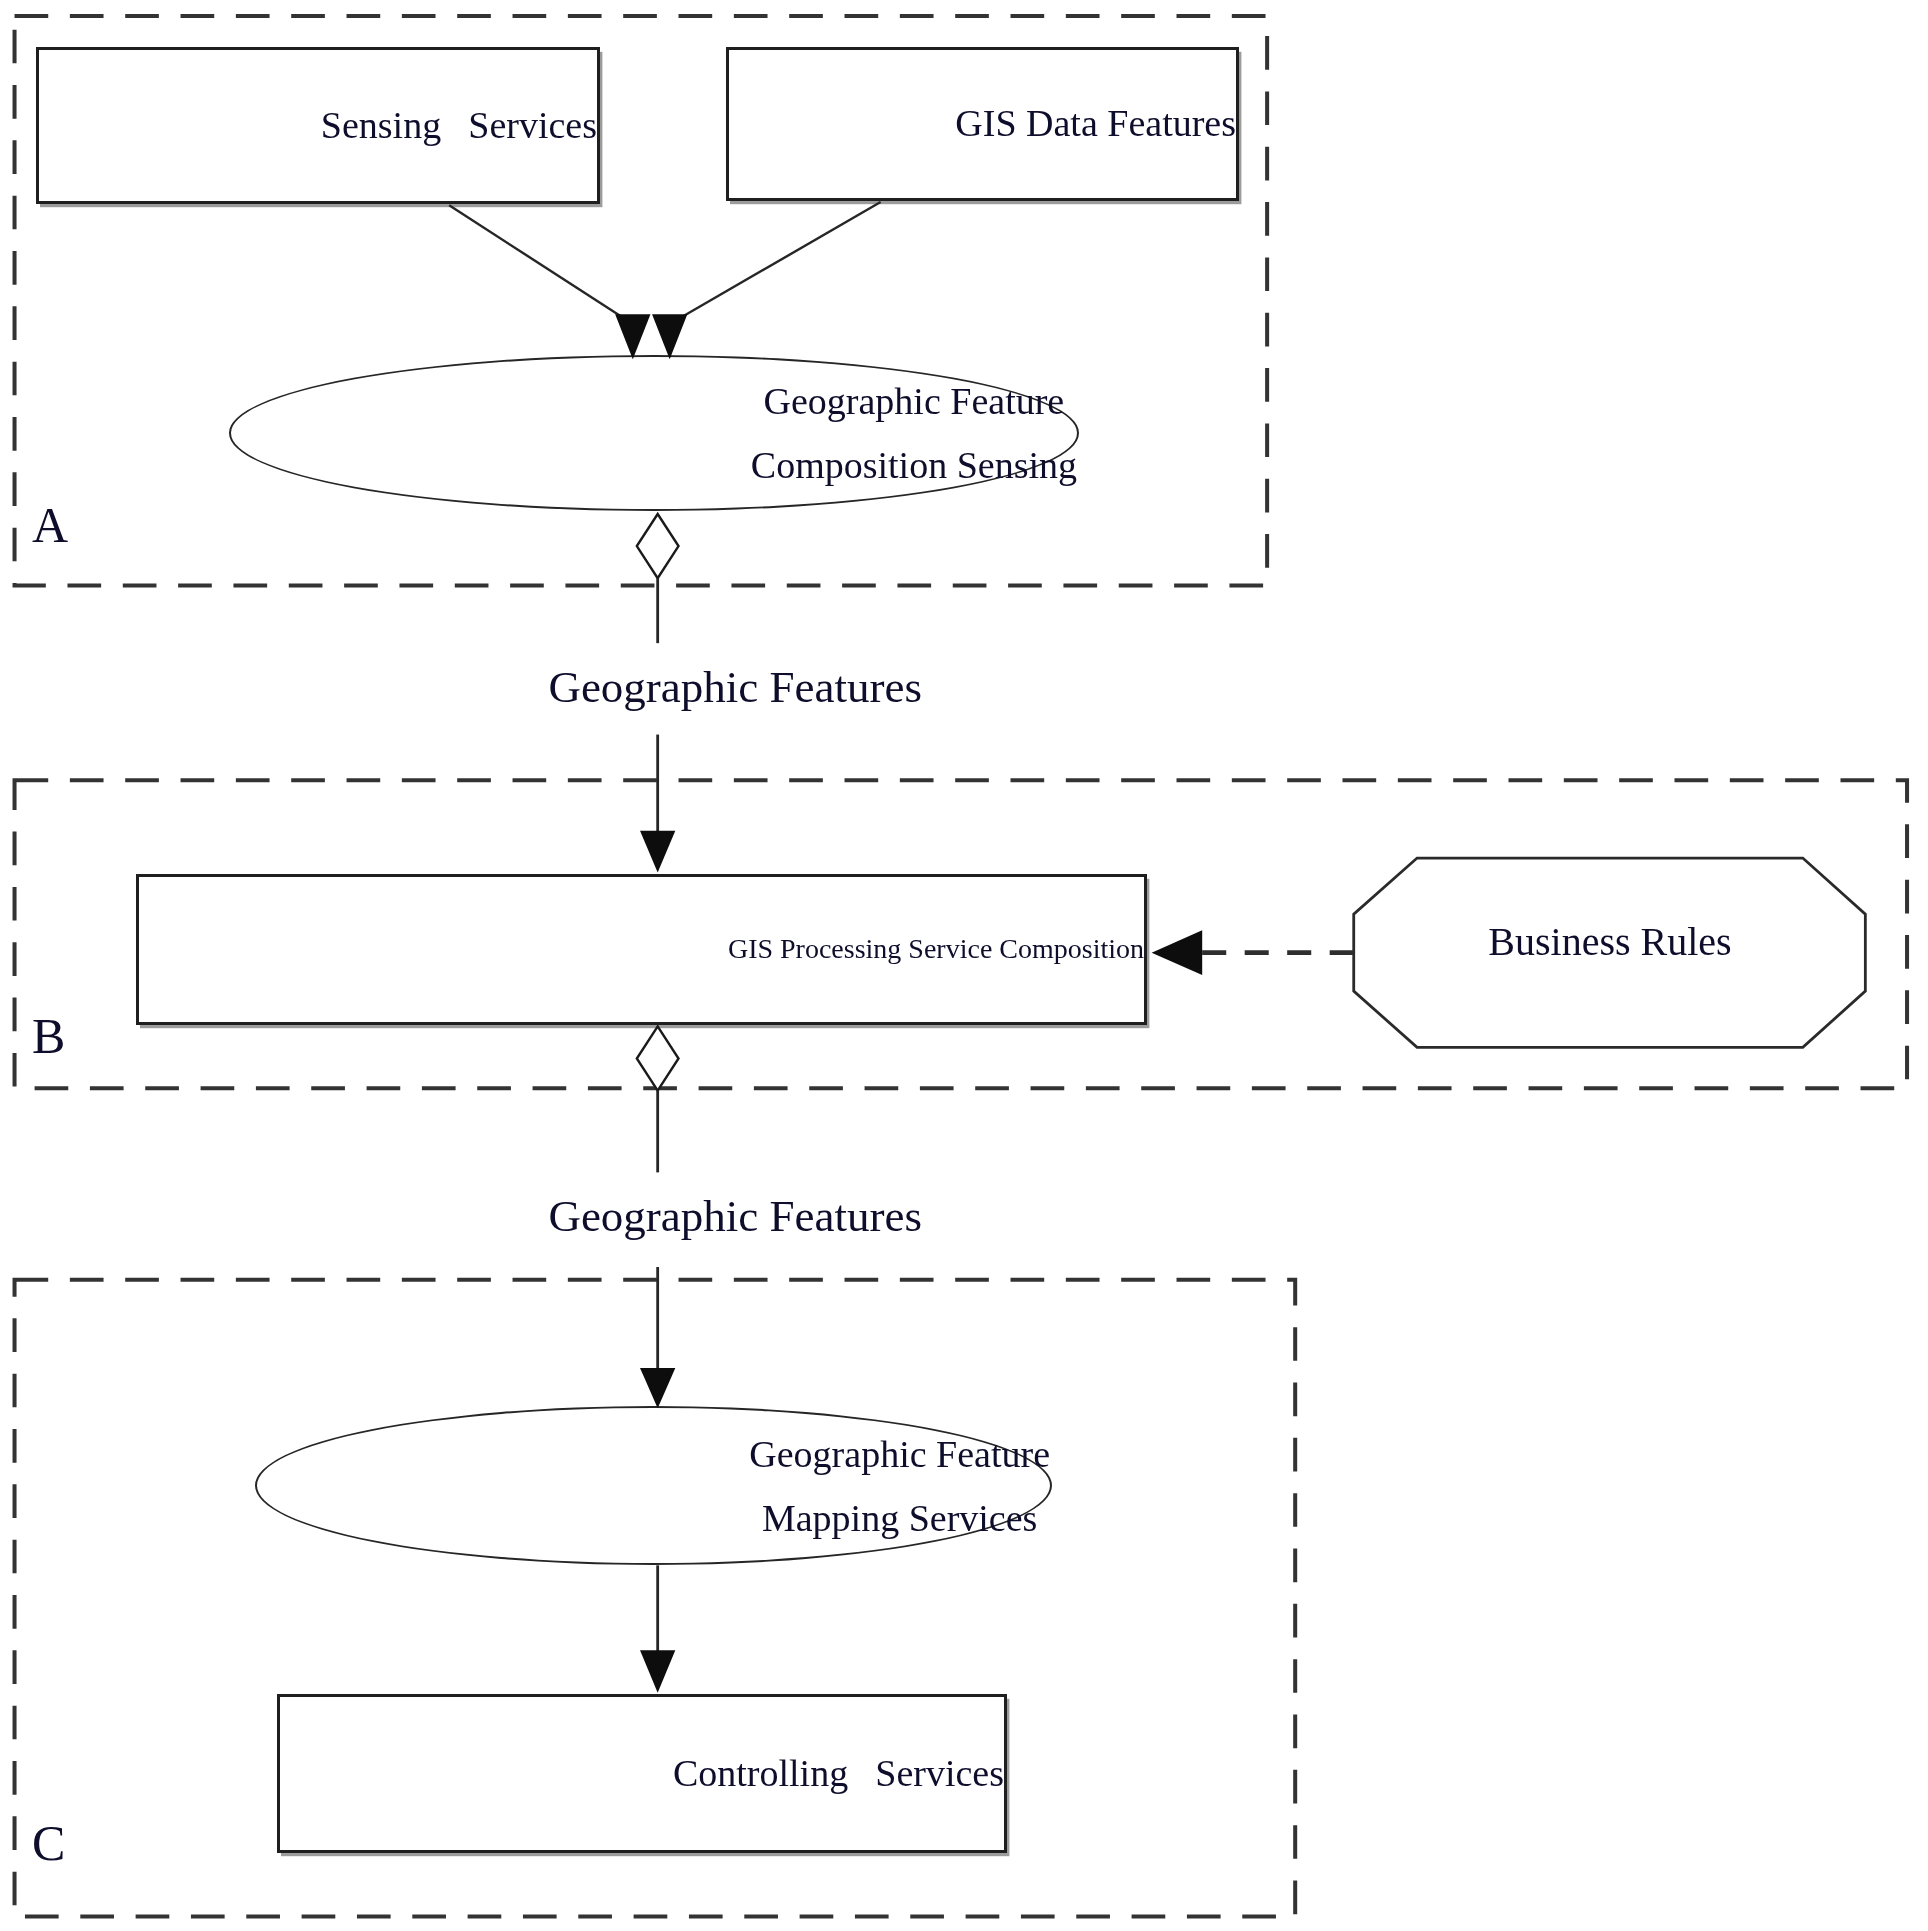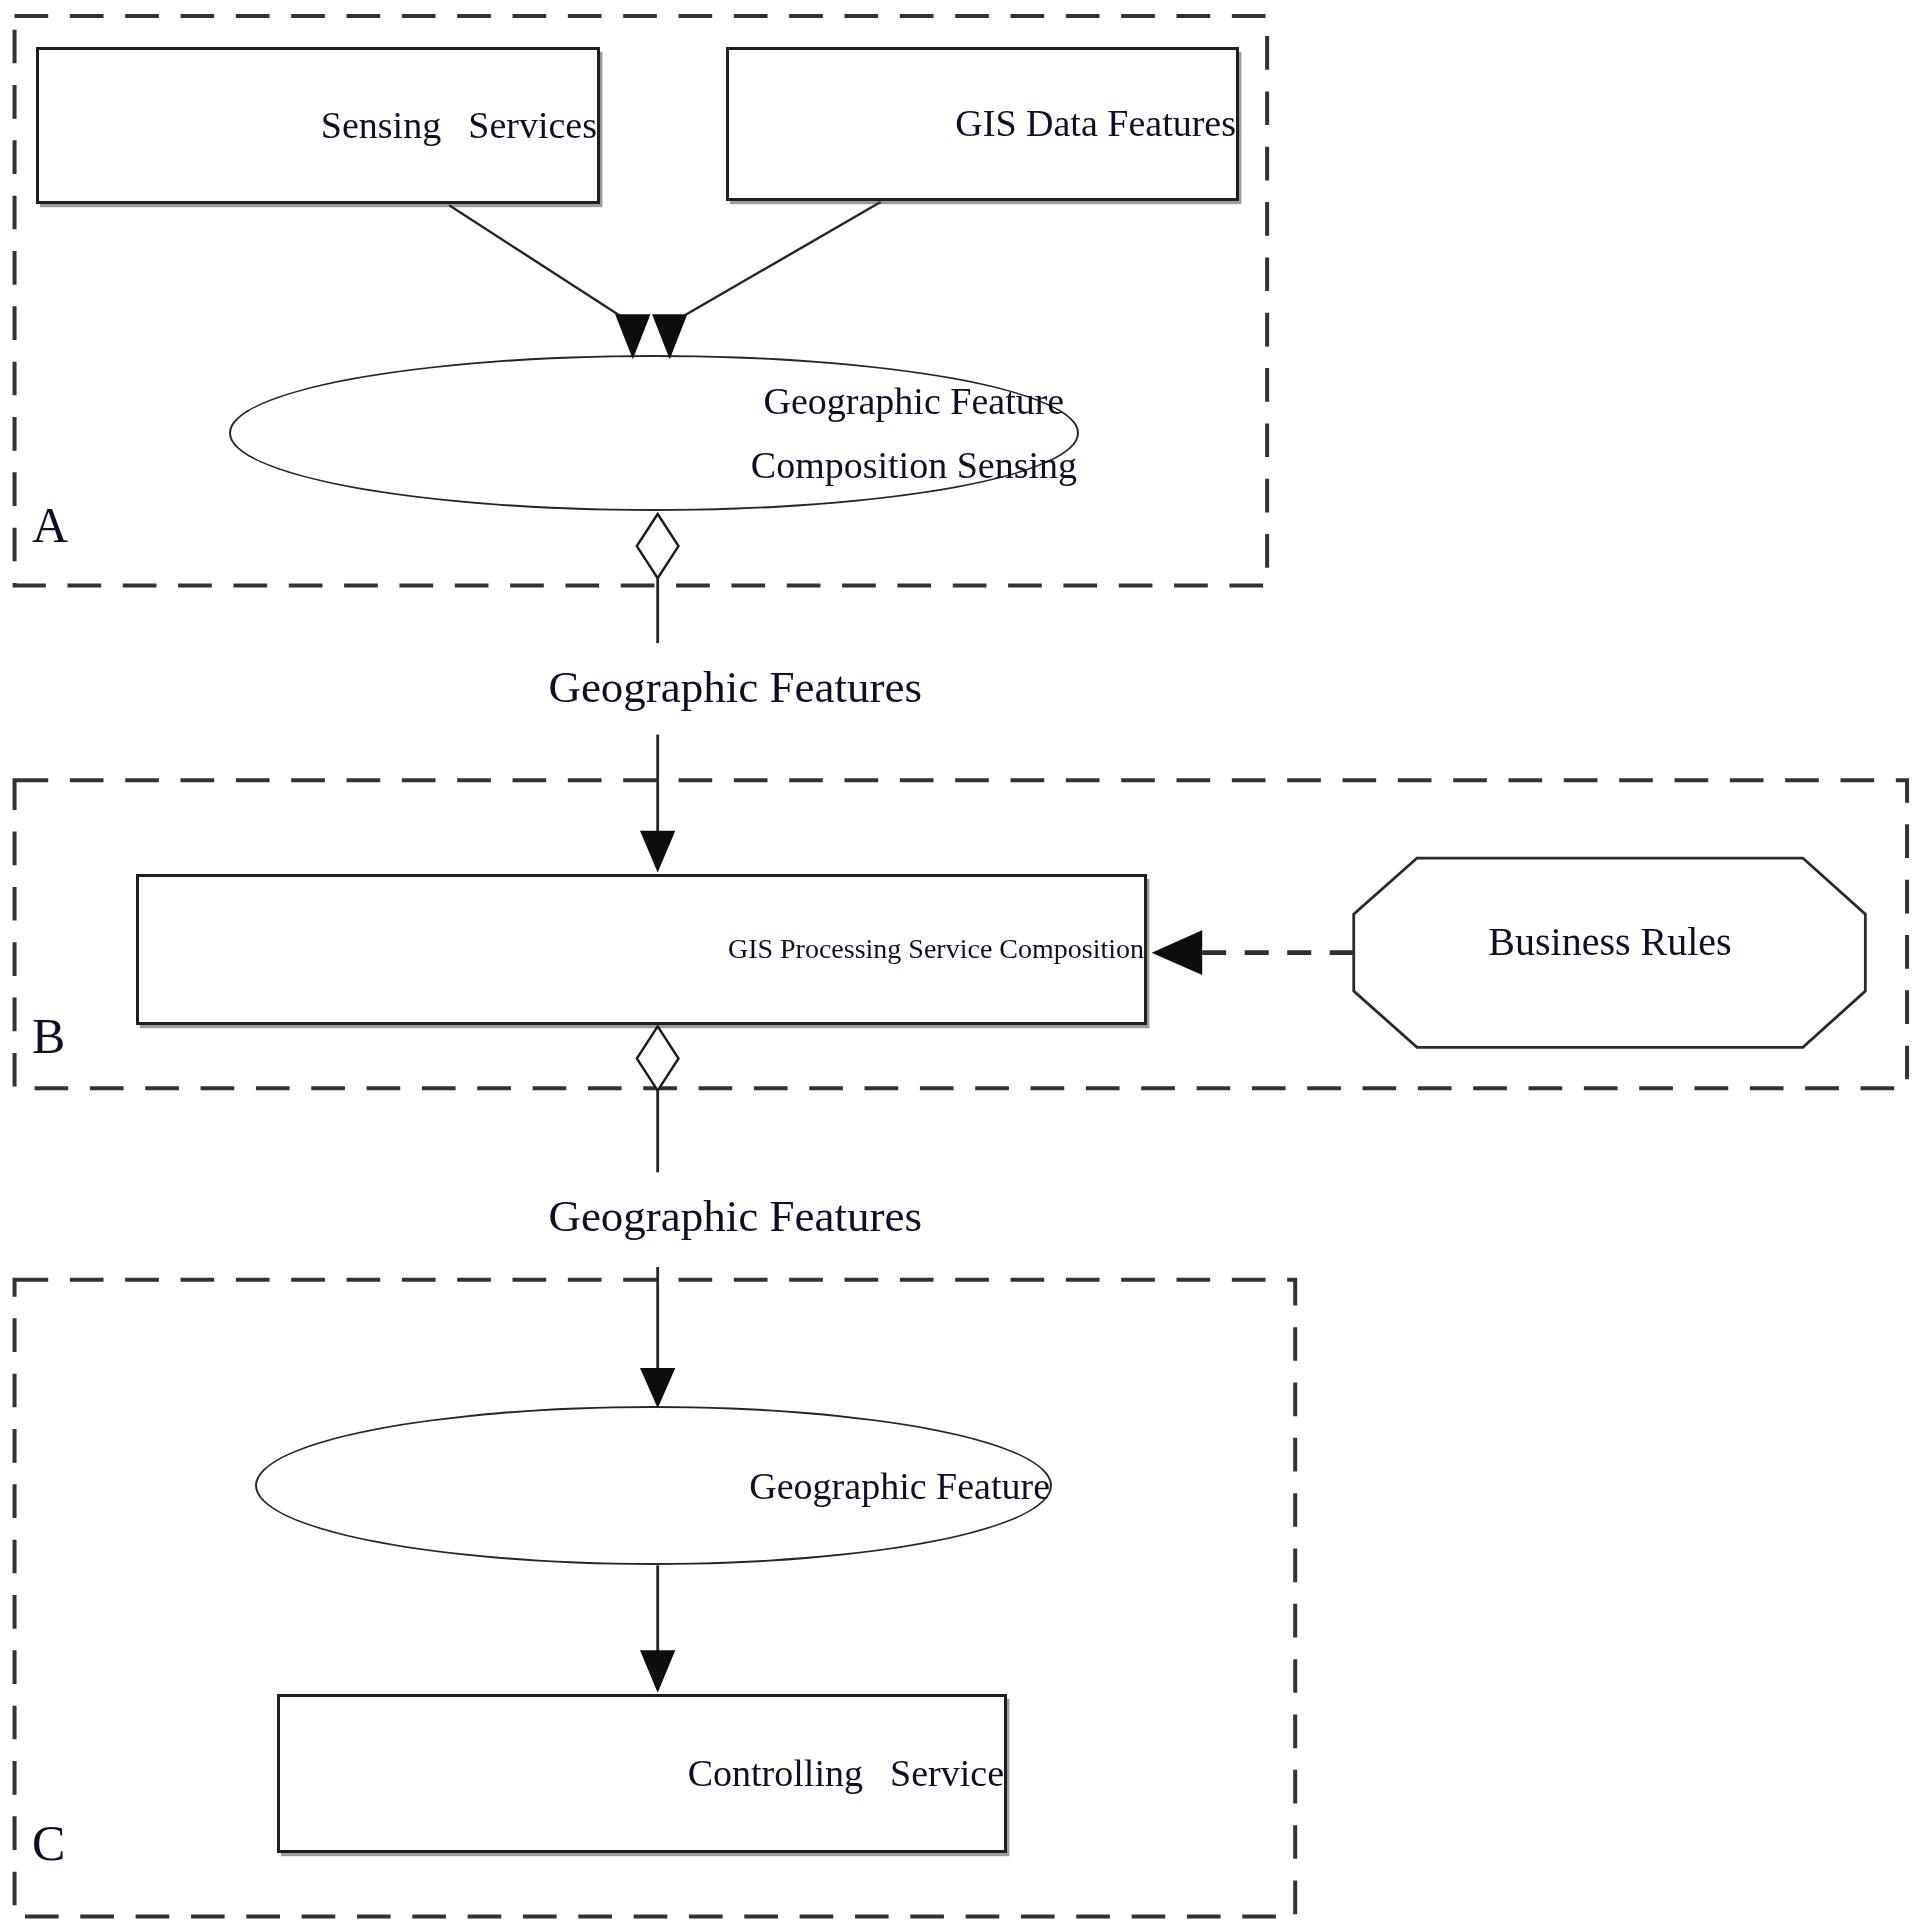--- a/index.html
+++ b/index.html
@@ -98,25 +98,26 @@
     <span class="node-label gisproc-label">GIS Processing Service Composition</span>
   </div>
 
   <div class="oct-text" style="left:1354px; top:858px; width:512px; height:167px;">
     <span>Business Rules</span>
   </div>
 
   <div class="node ellipse-node two-line" style="left:255px; top:1406px; width:797px; height:159px;">
     <span class="node-label">
       <span style="display:block">Geographic Feature</span>
+      <span style="display:block">Mapping Services</span>
     </span>
   </div>
 
   <div class="node rect-node wide-space" style="left:277px; top:1694px; width:730px; height:159px;">
-    <span class="node-label">Controlling Service</span>
+    <span class="node-label">Controlling Services</span>
   </div>
 
   <div class="region-letter" style="left:32px; top:496px;">A</div>
   <div class="region-letter" style="left:32px; top:1007px;">B</div>
   <div class="region-letter" style="left:32px; top:1814px;">C</div>
 
   <div class="edge-label" style="left:345px; top:663px; width:577px;">Geographic Features</div>
   <div class="edge-label" style="left:345px; top:1192px; width:577px;">Geographic Features</div>
 
   <svg id="overlay" viewBox="0 0 2404 2408" xmlns="http://www.w3.org/2000/svg">

